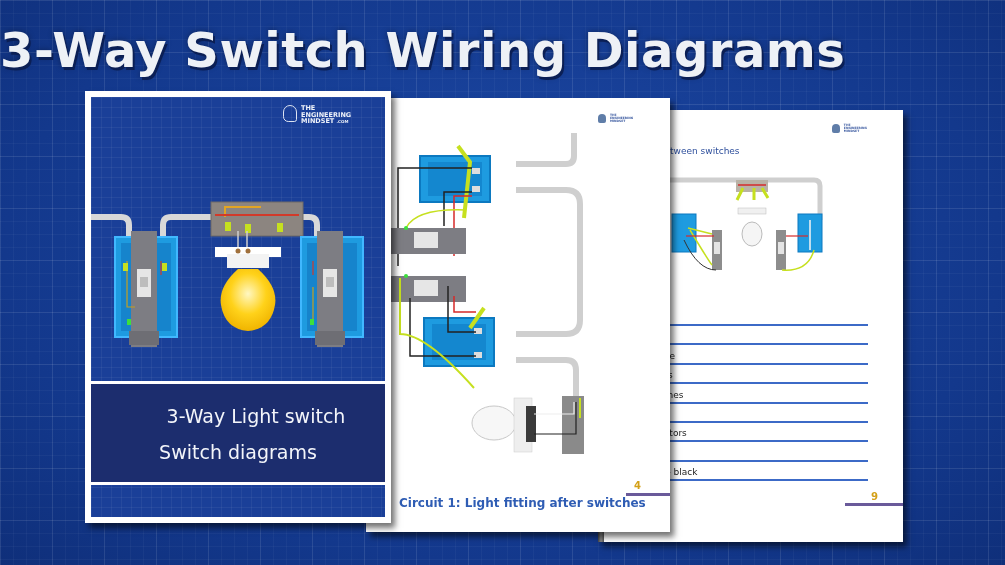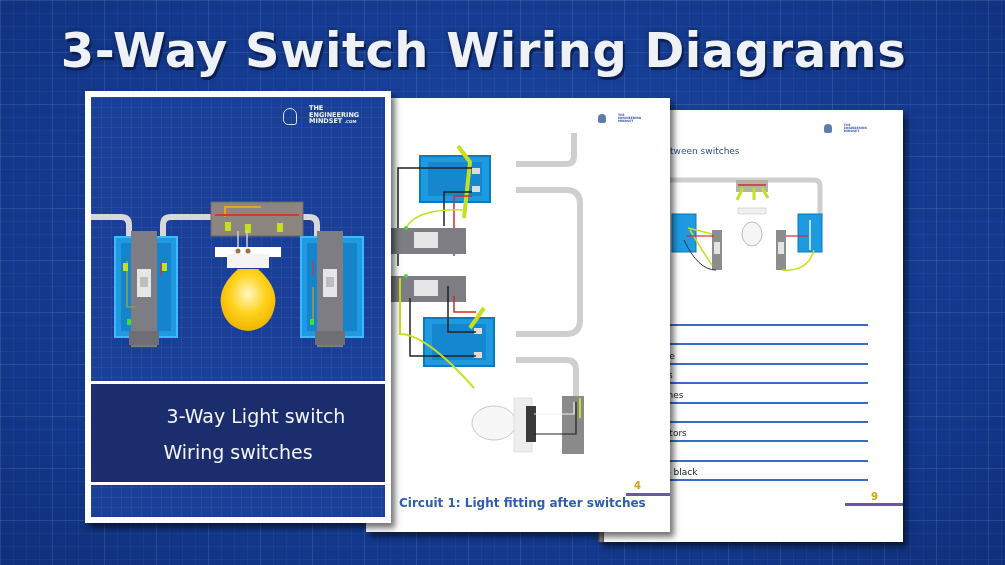--- a/index.html
+++ b/index.html
@@ -9,21 +9,21 @@
     background-image:
       linear-gradient(rgba(255,255,255,0.07) 1px, transparent 1px),
       linear-gradient(90deg, rgba(255,255,255,0.07) 1px, transparent 1px),
       linear-gradient(rgba(255,255,255,0.035) 1px, transparent 1px),
       linear-gradient(90deg, rgba(255,255,255,0.035) 1px, transparent 1px),
       radial-gradient(ellipse at 50% 45%, #1d4aa8 0%, #13388c 70%, #0f2f7a 100%);
     background-size: 52px 52px, 52px 52px, 13px 13px, 13px 13px, 100% 100%;
     font-family: "Liberation Sans", sans-serif;
   }
   .headline {
-    position:absolute; left:0; top:22px; width:967px; text-align:center;
+    position:absolute; left:0; top:22px; width:967px; 
     font-family:"DejaVu Sans", sans-serif; font-weight:bold;
     font-size:48px; letter-spacing:0.5px;
     color:#eef1f6;
     text-shadow: 2px 3px 0 #0b1f55, 0 0 6px rgba(0,0,0,0.35);
   }
   .page {
     position:absolute; background:#fff;
     box-shadow: 4px 5px 6px rgba(0,0,0,0.55);
   }
   
@@ -42,21 +42,21 @@
   }
   .cover-band {
     position:absolute; left:6px; right:6px; top:290px; height:98px;
     background:#1c2d6e; border-top:3px solid #fff; border-bottom:3px solid #fff;
   }
   .cover-title {
     position:absolute; left:0; right:0; text-align:center; color:#f3f5fa;
     font-family:"DejaVu Sans", sans-serif; font-size:19px;
   }
   .logo {
-    position:absolute; display:flex; align-items:flex-end; gap:12px;
+    position:absolute; display:flex; align-items:flex-start; gap:4px;
   }
   .logo-text { font-weight:bold; line-height:1; font-family:"DejaVu Sans", sans-serif; }
   .pg-caption {
     position:absolute; color:#2f5db4; font-size:12px; font-weight:bold;
     font-family:"DejaVu Sans", sans-serif;
   }
   .pg-num {
     position:absolute; color:#d4a017; font-weight:bold; font-size:10px;
     font-family:"DejaVu Sans", sans-serif;
   }
@@ -249,15 +249,15 @@
     <rect x="238" y="178" width="14" height="28" fill="#e6e6e6"></rect>
     <rect x="241" y="186" width="8" height="10" fill="#bdbdbd"></rect>
     <rect x="230" y="240" width="30" height="14" fill="#6e6e74"></rect>
     <path d="M228 170 V184" stroke="#d23a2a" stroke-width="1.2"></path>
     <path d="M228 196 V228" stroke="#c6a01f" stroke-width="1.2"></path>
     <rect x="225" y="228" width="4" height="6" fill="#3ce03c"></rect>
   </svg>
 
   <div class="cover-band">
     <div class="cover-title" style="top:21px;margin-left:36px;">3-Way Light switch</div>
-    <div class="cover-title" style="top:57px;">Wiring switches</div>
+    <div class="cover-title" style="top:57px;">Switch diagrams</div>
   </div>
 </div>
 
 </body></html>

